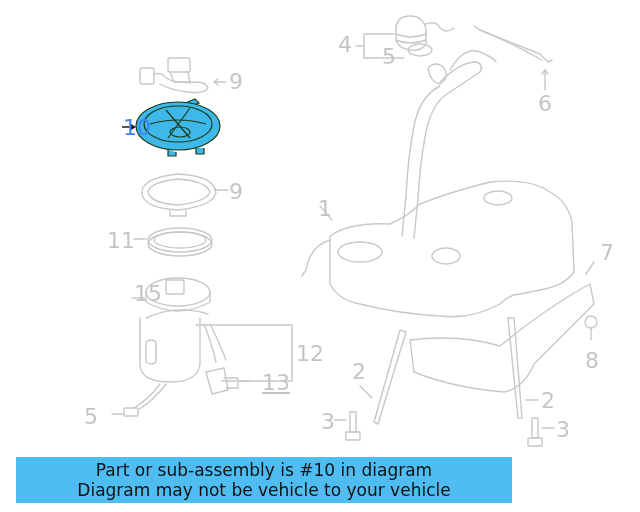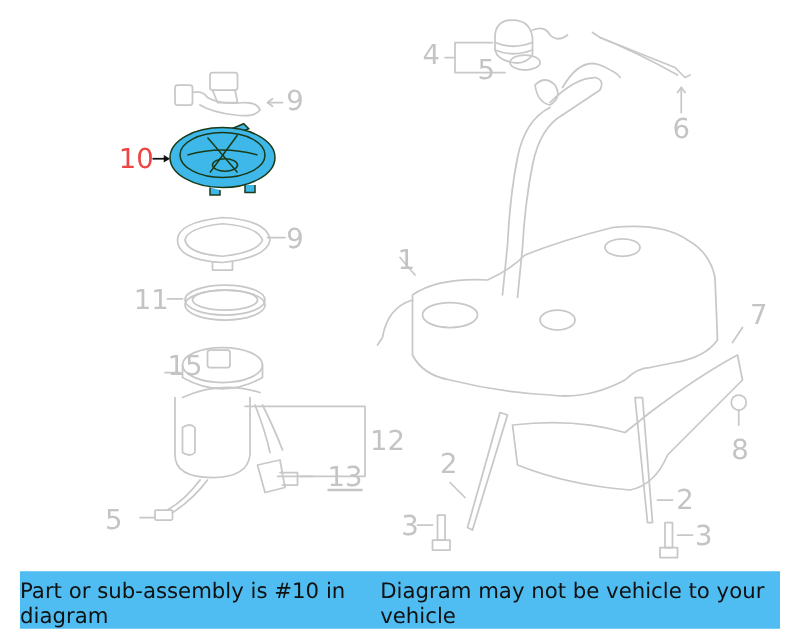--- a/index.html
+++ b/index.html
@@ -1,21 +1,21 @@
 <!DOCTYPE html>
 <html><head>
 <meta charset="utf-8">
 <style>
   html, body { margin: 0; padding: 0; background: #ffffff; }
   body { width: 640px; height: 512px; position: relative; overflow: hidden; font-family: "DejaVu Sans", sans-serif; }
   #diagram { position: absolute; left: 0; top: 0; width: 640px; height: 512px; }
   .callout { position: absolute; font-family: "DejaVu Sans", sans-serif; font-size: 22px; color: #c4c4c4; line-height: 1; }
-  .callout.active { color: #ef4444; }
-  #banner { position: absolute; left: 16px; top: 457px; width: 608px; height: 46px; background: #4fbdf2;
-            display: flex; align-items: flex-end; justify-content: center; }
+  .callout.active { color: #3b82f6; margin-left: 28px; }
+  #banner { position: absolute; left: 16px; top: 457px; width: 496px; height: 46px; background: #4fbdf2;
+            display: flex; flex-direction: column; align-items: center; justify-content: center; }
   #banner span { font-family: "DejaVu Sans", sans-serif; font-size: 17px; color: #111111; line-height: 20px; }
 </style>
 </head>
 <body>
 
 <svg id="diagram" viewBox="0 0 640 512" xmlns="http://www.w3.org/2000/svg">
   <g fill="none" stroke="#c8c8c8" stroke-width="1.4" stroke-linejoin="round" stroke-linecap="round">
 
     <g>
       <rect x="140" y="68" width="14" height="16" rx="2"></rect>

